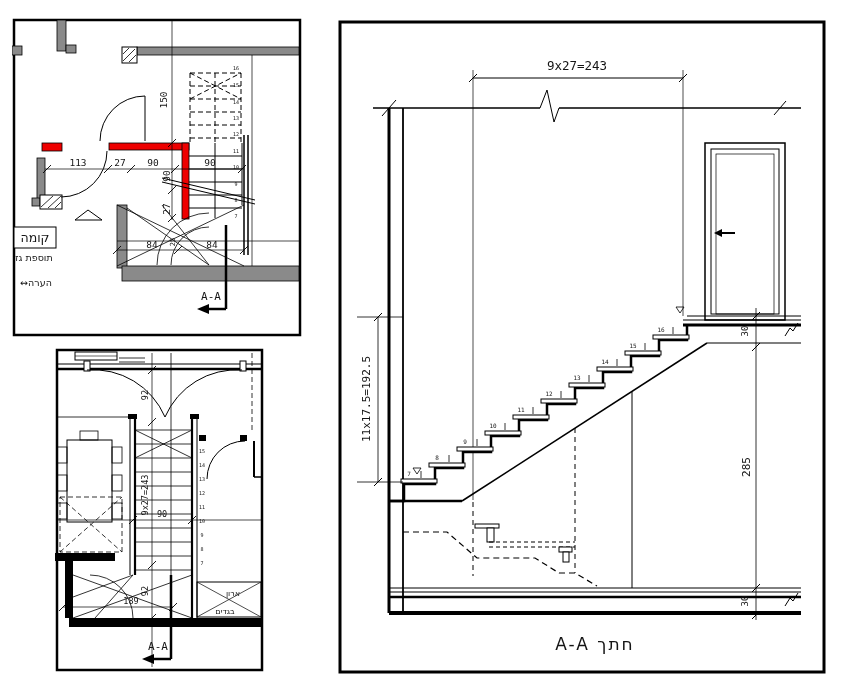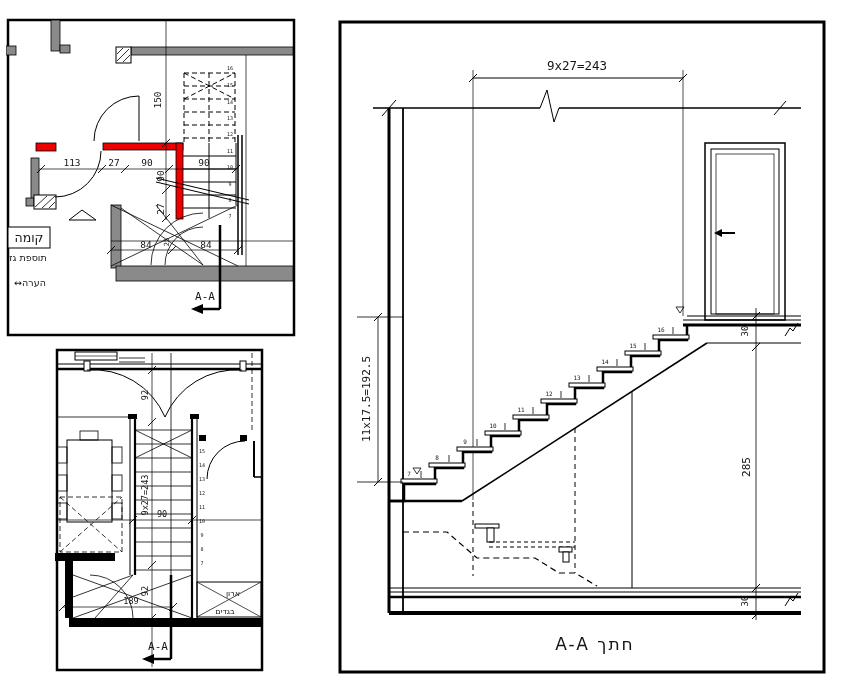--- a/index.html
+++ b/index.html
@@ -18,21 +18,21 @@
   .fr   { stroke:#000; fill:none; }
   .wallg{ fill:#8a8a8a; stroke:#000; stroke-width:.8; }
   .wallr{ fill:#ee0000; stroke:#000; stroke-width:.8; }
   .wallb{ fill:#000; stroke:none; }
   .wh   { fill:#fff; stroke:#000; stroke-width:1; }
   .dash { stroke:#000; fill:none; stroke-dasharray:5 3; }
 </style>
 </head>
 <body>
 
-<div class="panel" style="left:6px; top:18px;">
+<div class="panel" style="left:12px; top:18px;">
 <svg width="290" height="320" viewBox="0 0 290 320">
   <g>
     <rect class="fr" x="2" y="2" width="286" height="315" stroke-width="2.5"></rect>
   </g>
 
   <g>
     <rect class="wallg" x="0" y="28" width="10" height="9"></rect>
     <rect class="wallg" x="45" y="2" width="9" height="31"></rect>
     <rect class="wallg" x="54" y="27" width="10" height="8"></rect>
     <rect class="wallg" x="125" y="29" width="162" height="8"></rect>

